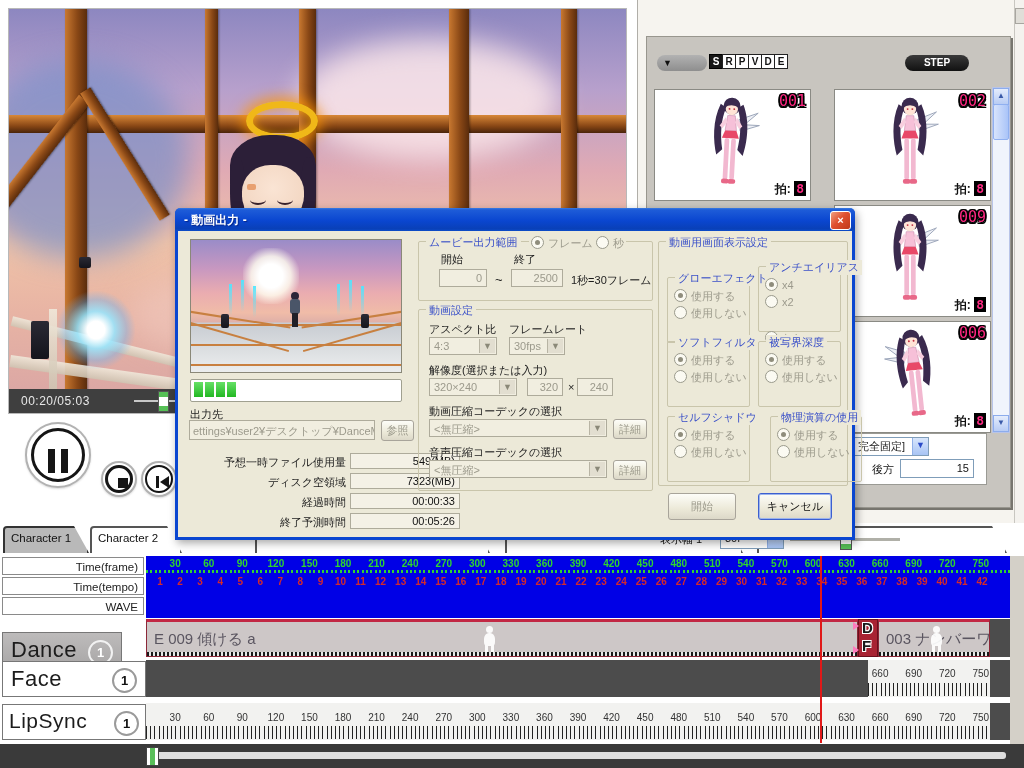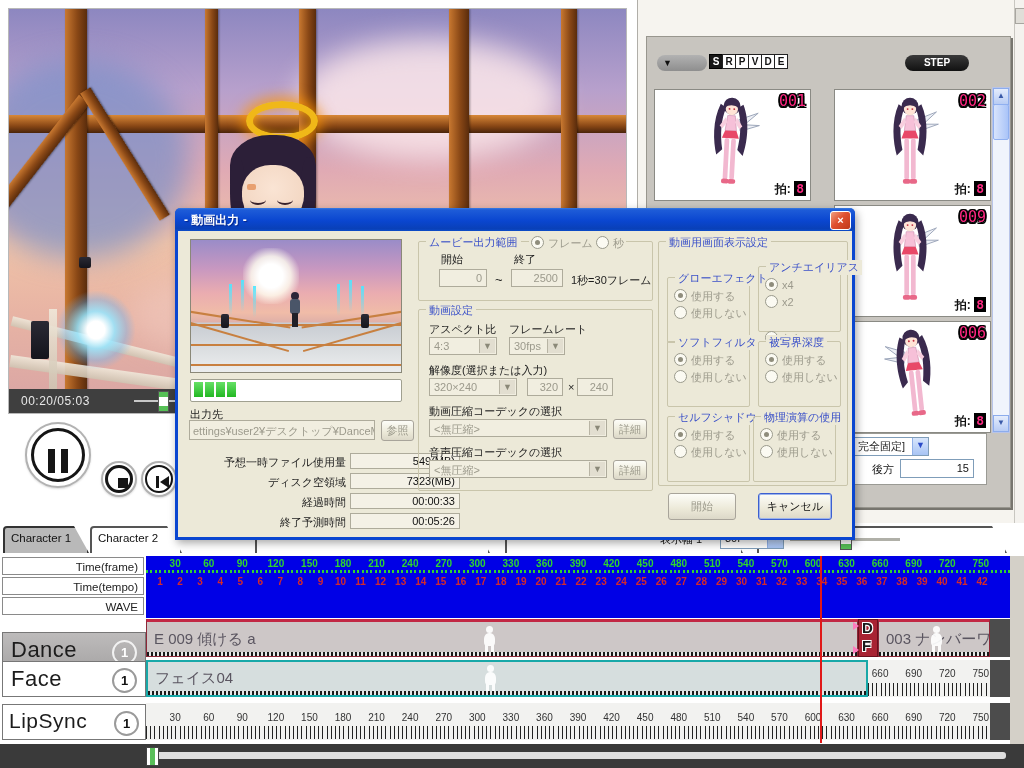--- a/index.html
+++ b/index.html
@@ -434,21 +434,21 @@
       <span class="ttick" style="left: 715.8px;">36</span>
       <span class="ttick" style="left: 735.85px;">37</span>
       <span class="ttick" style="left: 755.9px;">38</span>
       <span class="ttick" style="left: 775.95px;">39</span>
       <span class="ttick" style="left: 796px;">40</span>
       <span class="ttick" style="left: 816.05px;">41</span>
       <span class="ttick" style="left: 836.1px;">42</span>
     </div>
 </div>
 
-<div class="trklab dark" style="top:632px;width:144px;height:37px">
+<div class="trklab dark" style="top:632px;width:120px;height:37px">
   <span class="trkname">Dance</span>
   <span class="numcirc light" style="right:8px;top:7px">1</span>
 </div>
 <div class="track" style="top:619px;height:38px">
   <div class="clip" style="left:0;width:712px">
     <span class="ctext">E 009 傾ける a</span>
     <div class="person" style="left:335px;top:4px">
         <i></i>
         <b></b>
         <u style="left:3px"></u>
@@ -472,30 +472,20 @@
       </div>
     <div class="dotstrip"></div>
   </div>
 </div>
 
 <div class="trklab" style="top:661px;width:144px;height:36px">
   <span class="trkname">Face</span>
   <span class="numcirc darkc" style="right:8px;top:6px">1</span>
 </div>
 <div class="track" style="top:660px;height:37px">
-  <div class="clip teal" style="left:0;width:722px">
-    <span class="ctext">フェイス04</span>
-    <div class="person" style="left:335px;top:3px">
-        <i></i>
-        <b></b>
-        <u style="left:3px"></u>
-        <u style="left:9px"></u>
-      </div>
-    <div class="dotstrip"></div>
-  </div>
   <div class="ruler" style="left:722px;top:0;width:122px;height:100%">
     <div id="face-ruler-nums">
         <span class="rnum" style="left: 12.14px; top: 8px;">660</span>
         <span class="rnum" style="left: 45.71px; top: 8px;">690</span>
         <span class="rnum" style="left: 79.28px; top: 8px;">720</span>
         <span class="rnum" style="left: 112.85px; top: 8px;">750</span>
       </div>
     <div class="rticks"></div>
   </div>
 </div>
@@ -650,21 +640,21 @@
           <div class="grp" style="left: 99px; top: 99px; width: 81px; height: 64px;">
             <span class="grp-label">被写界深度</span>
             <div class="radrow" style="left: 6px; top: 11px;"><span class="rad sel"></span><span>使用する</span></div>
             <div class="radrow" style="left: 6px; top: 28px;"><span class="rad"></span><span>使用しない</span></div>
           </div>
           <div class="grp" style="left: 8px; top: 174px; width: 81px; height: 64px;">
             <span class="grp-label">セルフシャドウ</span>
             <div class="radrow" style="left: 6px; top: 11px;"><span class="rad sel"></span><span>使用する</span></div>
             <div class="radrow" style="left: 6px; top: 28px;"><span class="rad"></span><span>使用しない</span></div>
           </div>
-          <div class="grp" style="left: 94px; top: 174px; width: 81px; height: 64px;">
+          <div class="grp" style="left: 111px; top: 174px; width: 81px; height: 64px; padding-left: 9px;">
             <span class="grp-label">物理演算の使用</span>
             <div class="radrow" style="left: 6px; top: 11px;"><span class="rad sel"></span><span>使用する</span></div>
             <div class="radrow" style="left: 6px; top: 28px;"><span class="rad"></span><span>使用しない</span></div>
           </div>
         </div>
     </div>
     <div class="dbtn2" style="left:490px;top:262px;width:66px;height:25px;line-height:25px">開始</div>
     <div class="dbtn2 enabled" style="left:580px;top:262px;width:72px;height:25px;line-height:25px">キャンセル</div>
   </div>
 </div>

